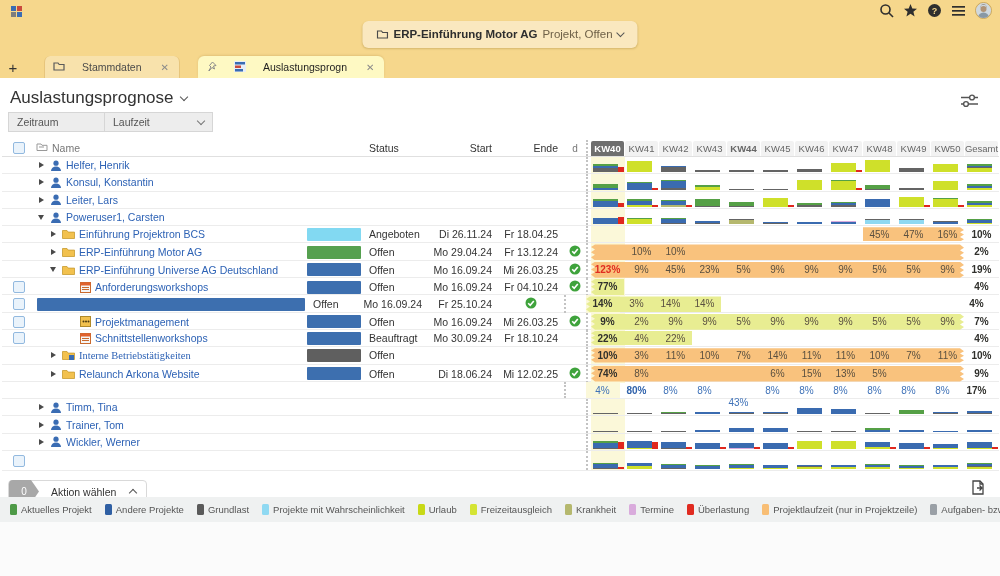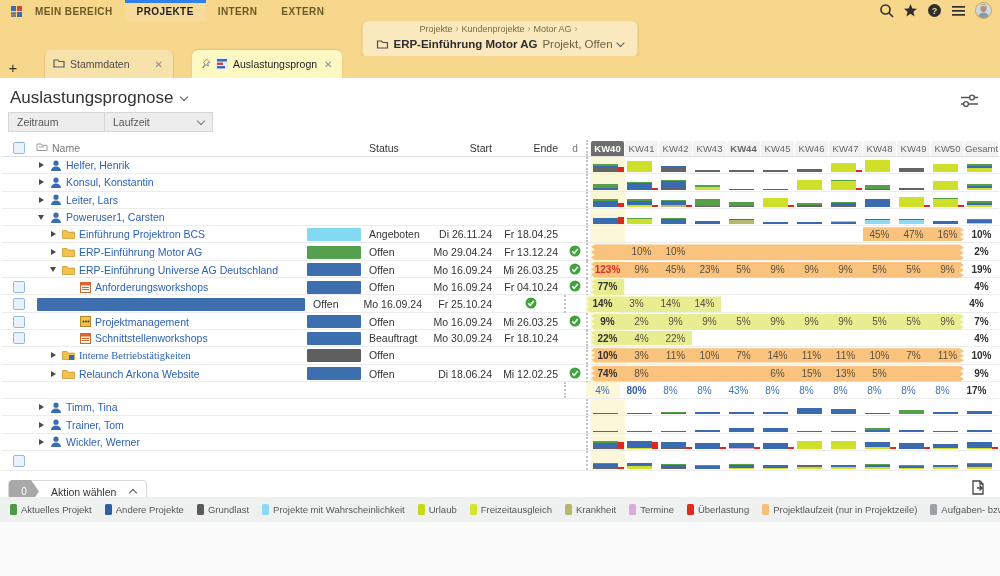--- a/index.html
+++ b/index.html
@@ -22,21 +22,21 @@
   .crumb-path { font-size:9px; color:#7a6a3e; white-space:nowrap; }
   .crumb-sep { margin:0 3px; color:#9a8a55; }
   .crumb-title-row { display:flex; align-items:center; justify-content:center; gap:5px; margin-top:1px; white-space:nowrap; }
   .crumb-title { font-size:11.5px; font-weight:bold; color:#2e2e2e; }
   .crumb-sub { font-size:11.5px; color:#6f6148; }
   .chev { display:inline-block; width:6px; height:6px; border-right:1.5px solid #555; border-bottom:1.5px solid #555; transform:rotate(45deg); margin-top:-3px; }
 
   
   .tabstrip { position:absolute; left:0; top:56px; width:1000px; height:22px; background:#f6d78c; display:flex; align-items:flex-end; }
   .tab-plus { width:26px; height:22px; display:flex; align-items:center; justify-content:center; font-size:15px; color:#333; cursor:pointer; }
-  .tab { height:28px; display:flex; align-items:center; gap:5px; padding:0 8px; font-size:10.5px; color:#4a4a4a; border-radius:6px 6px 0 0; cursor:pointer; min-width:130px; }
+  .tab { height:22px; display:flex; align-items:center; gap:17px; padding:0 8px; font-size:10.5px; color:#4a4a4a; border-radius:6px 6px 0 0; cursor:pointer; min-width:130px; }
   .tab.inactive { background:rgba(255,255,255,.28); border-left:1px solid #e7c57c; border-right:1px solid #e7c57c; }
   .tab.active { background:#fef9c3; color:#1e1e1e; box-shadow:0 -1px 2px rgba(120,90,20,.15); }
   .tab .x { color:#8a8a8a; font-size:10px; margin-left:auto; padding:0 2px; }
   .tab-gap { width:18px; }
 
   
   .content { position:absolute; left:0; top:78px; width:1000px; height:419px; background:#ffffff; }
   .page-title-row { position:absolute; left:10px; top:10px; display:flex; align-items:center; gap:7px; }
   .page-title { font-size:17px; color:#333; }
   .sliders { position:absolute; right:22px; top:16px; width:17px; height:14px; cursor:pointer; }
@@ -103,26 +103,20 @@
   <div class="topbar">
     <div class="menubar">
       <span class="logo-ic">
         <svg width="13" height="13">
             <rect x="1" y="1" width="5" height="5" fill="#3a6cb3"></rect>
             <rect x="7" y="1" width="5" height="5" fill="#c94a3d"></rect>
             <rect x="1" y="7" width="5" height="5" fill="#7d7d7d"></rect>
             <rect x="7" y="7" width="5" height="5" fill="#3a6cb3"></rect>
           </svg>
       </span>
-      <div id="menu-items" style="display:flex;">
-          <div class="menu-item">MEIN BEREICH</div>
-          <div class="menu-item active">PROJEKTE</div>
-          <div class="menu-item">INTERN</div>
-          <div class="menu-item">EXTERN</div>
-        </div>
       <div class="top-icons">
         <span class="tico">
           <svg width="15" height="15">
               <circle cx="6.5" cy="6.5" r="4.5" fill="none" stroke="#2e2e2e" stroke-width="1.6"></circle>
               <line x1="10" y1="10" x2="14" y2="14" stroke="#2e2e2e" stroke-width="1.6"></line>
             </svg>
         </span>
         <span class="tico">
           <svg width="15" height="15">
               <path d="M7.5 1 L9.3 5.4 L14 5.8 L10.4 8.8 L11.6 13.4 L7.5 10.8 L3.4 13.4 L4.6 8.8 L1 5.8 L5.7 5.4 Z" fill="#2e2e2e"></path>
@@ -145,23 +139,20 @@
           <svg width="15" height="15">
               <circle cx="7.5" cy="7.5" r="7.5" fill="#cfd8de"></circle>
               <circle cx="7.5" cy="6" r="3" fill="#b09376"></circle>
               <path d="M4 5.2 a3.5 3.5 0 0 1 7 0 l-0.6 -1.8 a3 3 0 0 0 -5.8 0 Z" fill="#6e5b48"></path>
               <path d="M2 15 a5.5 5.5 0 0 1 11 0 Z" fill="#8898a5"></path>
             </svg>
         </span>
       </div>
     </div>
     <div class="crumb-card">
-      <div class="crumb-path">
-        <span>Projekte</span><span class="crumb-sep">›</span><span>Kundenprojekte</span><span class="crumb-sep">›</span><span>Motor AG</span><span class="crumb-sep">›</span>
-      </div>
       <div class="crumb-title-row">
         <span>
           <svg width="12" height="10">
               <path d="M1 2 h4 l1.2 1.5 H11 V9 H1 Z" fill="none" stroke="#4a4a4a" stroke-width="1.2"></path>
             </svg>
         </span>
         <span class="crumb-title">ERP-Einführung Motor AG</span>
         <span class="crumb-sub">Projekt, Offen</span>
         <span class="chev"></span>
       </div>
@@ -877,21 +868,21 @@
           <div class="c-date"></div>
           <div class="c-date"></div>
           <div class="c-d"></div>
           <div class="split"></div>
           <div class="c-weeks">
             <div class="kw0bg"></div>
             <div class="pv bl" style="left: 0px;">4%</div>
             <div class="pv bl b" style="left: 34px;">80%</div>
             <div class="pv bl" style="left: 68px;">8%</div>
             <div class="pv bl" style="left: 102px;">8%</div>
-            <div class="pv bl" style="left: 136px;">43%</div>
+            <div class="pv bl" style="left: 136px; margin-top: 12px;">43%</div>
             <div class="pv bl" style="left: 170px;">8%</div>
             <div class="pv bl" style="left: 204px;">8%</div>
             <div class="pv bl" style="left: 238px;">8%</div>
             <div class="pv bl" style="left: 272px;">8%</div>
             <div class="pv bl" style="left: 306px;">8%</div>
             <div class="pv bl" style="left: 340px;">8%</div>
             <div class="pv b" style="left: 374px;">17%</div>
           </div>
         </div>
         <div class="grow">

